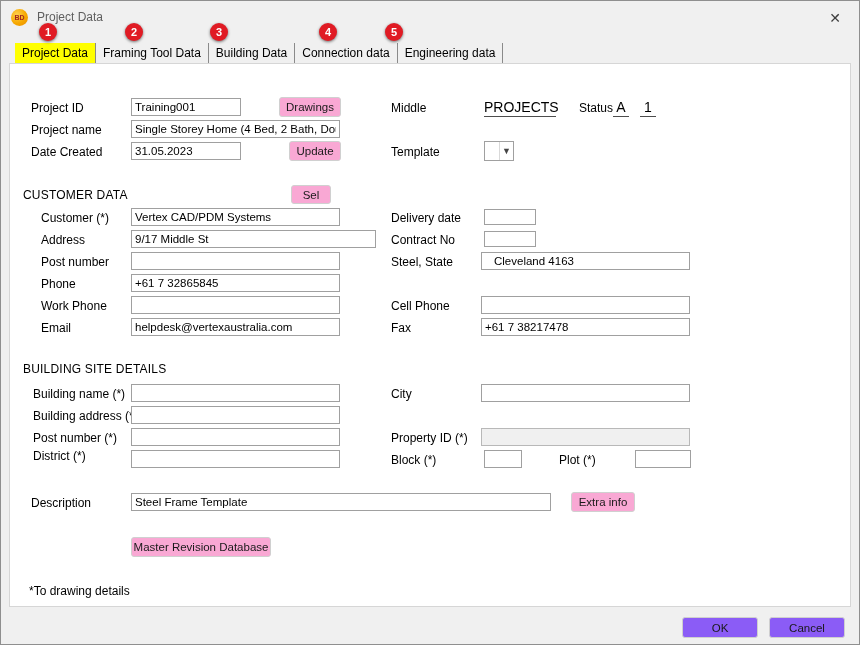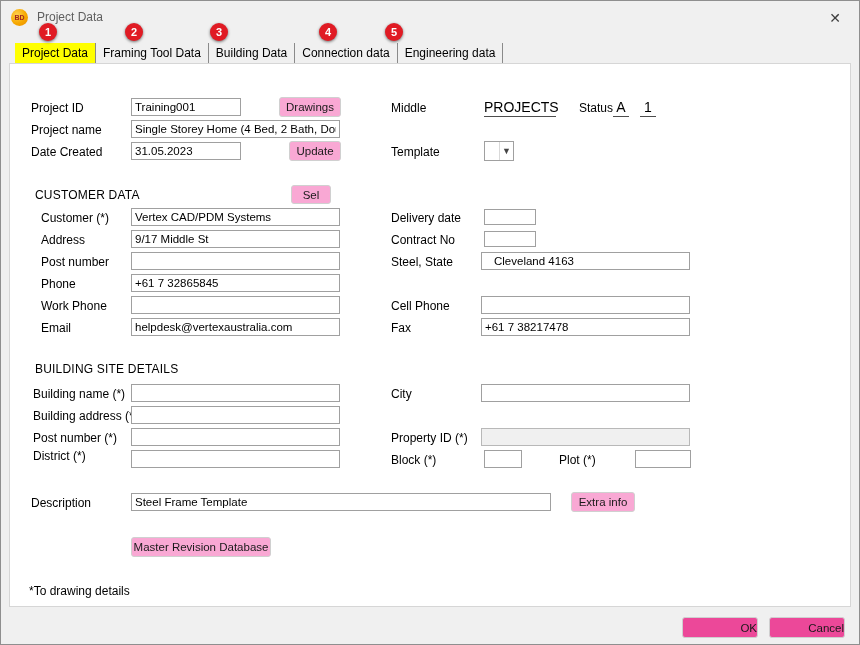--- a/index.html
+++ b/index.html
@@ -32,21 +32,21 @@
   .badge { position:absolute; top:22px; width:18px; height:18px; border-radius:50%;
            background:#e01b24; color:#fff; font-size:11px; font-weight:bold;
            display:flex; align-items:center; justify-content:center;
            box-shadow:0 1px 3px rgba(0,0,0,.55); z-index:6; }
 
   
   .panel { position:absolute; left:8px; top:62px; right:8px; bottom:37px;
            background:#ffffff; border:1px solid #d6d6d6; z-index:1; }
 
   .lbl { position:absolute; font-size:12px; color:#000; white-space:nowrap; z-index:3; }
-  .sec { position:absolute; font-size:12px; color:#000; letter-spacing:.2px; z-index:3;margin-left:12px; }
+  .sec { position:absolute; font-size:12px; color:#000; letter-spacing:.2px; z-index:3; }
 
   .inp { position:absolute; height:18px; border:1px solid #a0a0a0; background:#fff;
          font-family:"Liberation Sans", sans-serif; font-size:11.5px; color:#000;
          padding:0 3px; z-index:3; }
   .inp:disabled { background:#f0f0f0; border-color:#b8b8b8; color:#555; }
   .inp-sm { height:16px; }
 
   .btn { position:absolute; height:20px; background:#f9a8d4; border:1px solid #d0d0d0;
          border-radius:3px; font-family:"Liberation Sans", sans-serif; font-size:11.5px;
          color:#1a1a1a; cursor:pointer; z-index:3; }
@@ -56,23 +56,23 @@
   .ufield.center { text-align:center; }
 
   .combo { position:absolute; width:30px; height:20px; border:1px solid #a0a0a0;
            background:#fff; display:flex; align-items:stretch; cursor:pointer; z-index:3; }
   .combo-field { flex:1; }
   .combo-arrow { width:14px; display:flex; align-items:center; justify-content:center;
                  border-left:1px solid #d9d9d9; color:#444; font-size:9px; }
 
   .footnote { position:absolute; font-size:12px; color:#000; z-index:3; }
 
-  .footer-btn { position:absolute; width:76px; height:21px; background:#ec4899;
+  .footer-btn { position:absolute; width:76px; height:21px; background:#8b5cf6;
                 border:1px solid #cfcfcf; border-radius:3px; font-family:"Liberation Sans", sans-serif;
-                font-size:11.5px; color:#1a1a1a; cursor:pointer; z-index:3;text-align:right; }
+                font-size:11.5px; color:#1a1a1a; cursor:pointer; z-index:3; }
 </style>
 </head>
 <body>
 
 <div class="window">
 
   <div class="titlebar">
     <div class="logo">BD</div>
     <div class="title-text">Project Data</div>
     <div class="close-btn">✕</div>
@@ -117,21 +117,21 @@
 
   <div class="sec" style="left:22px;top:187px">CUSTOMER DATA</div>
   <button class="btn" style="left:290px;top:184px;width:40px;height:19px">Sel</button>
 
   <div class="lbl" style="left:40px;top:210px">Customer (*)</div>
   <input class="inp" style="left: 130px; top: 207px; width: 209px;" value="Vertex CAD/PDM Systems">
   <div class="lbl" style="left:390px;top:210px">Delivery date</div>
   <input class="inp inp-sm" style="left: 483px; top: 208px; width: 52px;" value="">
 
   <div class="lbl" style="left:40px;top:232px">Address</div>
-  <input class="inp" style="left: 130px; top: 229px; width: 209px;" value="9/17 Middle St">
+  <input class="inp" style="left: 130px; top: 229px; width: 245px;" value="9/17 Middle St">
   <div class="lbl" style="left:390px;top:232px">Contract No</div>
   <input class="inp inp-sm" style="left: 483px; top: 230px; width: 52px;" value="">
 
   <div class="lbl" style="left:40px;top:254px">Post number</div>
   <input class="inp" style="left: 130px; top: 251px; width: 209px;" value="">
   <div class="lbl" style="left:390px;top:254px">Steel, State</div>
   <input class="inp" style="left: 480px; top: 251px; width: 209px; padding-left: 12px;" value="Cleveland 4163">
 
   <div class="lbl" style="left:40px;top:276px">Phone</div>
   <input class="inp" style="left: 130px; top: 273px; width: 209px;" value="+61 7 32865845">

